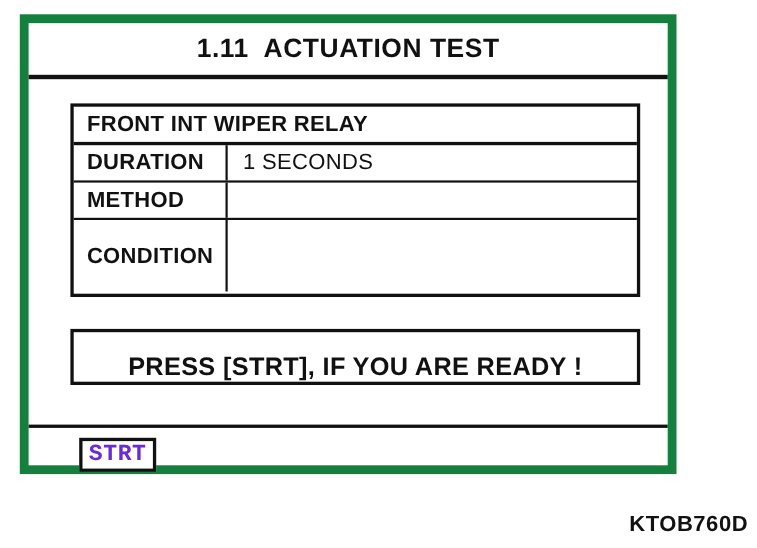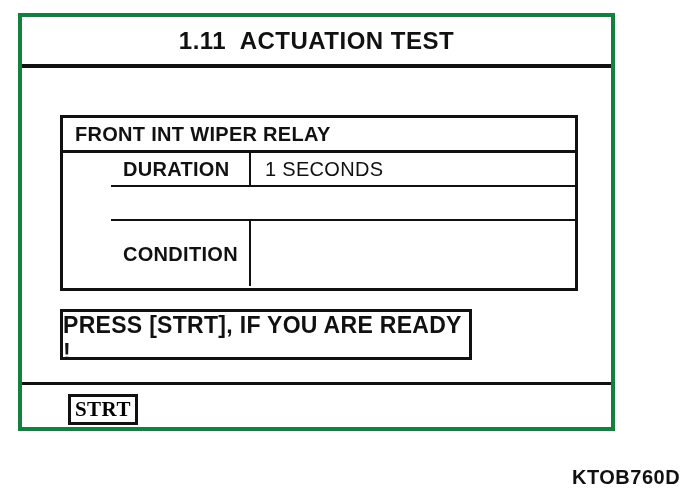--- a/index.html
+++ b/index.html
@@ -16,21 +16,21 @@
     overflow: hidden;
   }
 
   
   .screen {
     position: absolute;
     left: 18px;
     top: 13px;
     width: 597px;
     height: 418px;
-    border: 4px solid #15803d;
+    border: 8px solid #15803d;
     box-sizing: border-box;
     background: #ffffff;
   }
 
   
   .title-bar {
     position: absolute;
     left: 0;
     top: 0;
     width: 100%;
@@ -45,41 +45,40 @@
     font-size: 24px;
     font-weight: 700;
     letter-spacing: 0.5px;
     white-space: pre;
   }
 
   
   .test-table {
     position: absolute;
     left: 38px;
-    top: 98px;
+    top: 73px;
     width: 518px;
     height: 176px;
     border: 3px solid #111111;
     box-sizing: border-box;
   }
   .tt-header {
     height: 32px;
     border-bottom: 3px solid #111111;
     display: flex;
     align-items: center;
     padding-left: 12px;
     font-size: 20px;
     font-weight: 700;
     letter-spacing: 0.3px;
   }
   .tt-row {
     display: flex;
     border-bottom: 2px solid #111111;
     box-sizing: border-box;
-    margin-left: 48px;
   }
   .tt-row.r1, .tt-row.r2 { height: 34px; }
   .tt-row.r3 { height: 65px; border-bottom: none; }
   .tt-label {
     width: 140px;
     border-right: 2px solid #111111;
     box-sizing: border-box;
     display: flex;
     align-items: center;
     padding-left: 12px;
@@ -99,27 +98,27 @@
   .tt-row.r3 .tt-label,
   .tt-row.r3 .tt-value {
     align-items: flex-start;
     padding-top: 22px;
   }
 
   
   .message-box {
     position: absolute;
     left: 38px;
-    top: 292px;
-    width: 412px;
+    top: 278px;
+    width: 518px;
     height: 51px;
     border: 3px solid #111111;
     box-sizing: border-box;
     display: flex;
-    align-items: flex-start;
+    align-items: flex-end;
     justify-content: center;
   }
   .message-box .message {
     font-size: 23px;
     font-weight: 700;
     letter-spacing: 0.3px;
   }
 
   
   .softkey-bar {
@@ -136,25 +135,25 @@
     left: 46px;
     top: 9px;
     width: 70px;
     height: 31px;
     border: 3px solid #111111;
     box-sizing: border-box;
     background: #ffffff;
     display: flex;
     align-items: center;
     justify-content: center;
-    font-family: Liberation Serif, serif;
+    font-family: Liberation Mono, monospace;
     font-size: 21px;
     font-weight: 700;
     letter-spacing: 0.5px;
-    color: #000000;
+    color: #6d28d9;
     padding: 0;
     cursor: pointer;
   }
 
   
   .figure-code {
     position: absolute;
     left: 572px;
     top: 466px;
     font-size: 20px;
@@ -173,20 +172,21 @@
 
   <div class="test-table">
     <div class="tt-header">FRONT INT WIPER RELAY</div>
 
     <div class="tt-row r1">
       <div class="tt-label">DURATION</div>
       <div class="tt-value">1 SECONDS</div>
     </div>
 
     <div class="tt-row r2">
+      <div class="tt-label">METHOD</div>
     </div>
 
     <div class="tt-row r3">
       <div class="tt-label">CONDITION</div>
     </div>
   </div>
 
   <div class="message-box">
     <span class="message">PRESS [STRT], IF YOU ARE READY !</span>
   </div>

